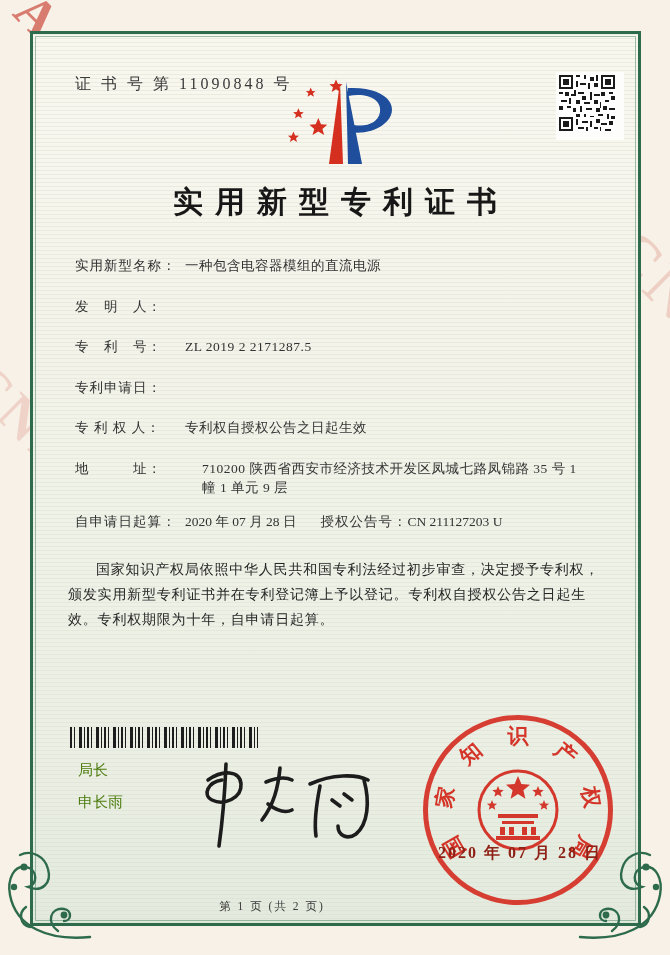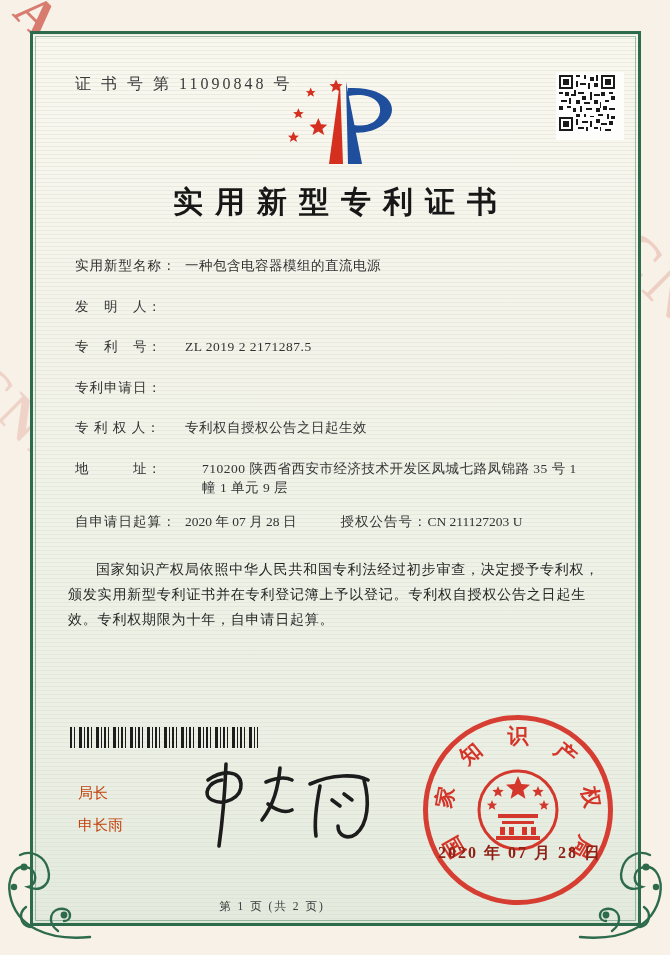--- a/index.html
+++ b/index.html
@@ -46,32 +46,32 @@
   .qr{position:absolute;left:556px;top:72px;width:62px;height:62px;background:#fdfdfb;padding:3px;}
   .title{
     position:absolute;left:0;top:182px;width:670px;text-align:center;
     font-size:30px;font-weight:bold;letter-spacing:12px;text-indent:12px;color:#171717;
   }
   .fields{position:absolute;left:75px;top:256px;width:525px;font-size:13.5px;color:#333;}
   .frow{display:flex;margin-bottom:21px;line-height:1.45;}
   .frow .lab{flex:0 0 110px;white-space:nowrap;letter-spacing:1px;}
   .frow .val{flex:1;letter-spacing:0.5px;}
   .grant-row{display:flex;}
-  .grant-row .pair2{margin-left:44px;display:flex;}
+  .grant-row .pair2{margin-left:24px;display:flex;}
   .paras{position:absolute;left:68px;top:558px;width:540px;font-size:14px;line-height:1.78;color:#262626;letter-spacing:0.8px;}
   .paras p{margin:0;text-indent:2em;}
   .barcode{
     position:absolute;left:70px;top:727px;width:188px;height:21px;
     background:repeating-linear-gradient(90deg,
       #1d1d1d 0 2px, transparent 2px 4px,
       #1d1d1d 4px 5px, transparent 5px 9px,
       #1d1d1d 9px 12px, transparent 12px 14px,
       #1d1d1d 14px 15px, transparent 15px 17px);
   }
-  .director{position:absolute;left:78px;top:778px;font-size:15px;line-height:2.1;color:#c2410c;font-family:Liberation Serif, serif;}
+  .director{position:absolute;left:78px;top:754px;font-size:15px;line-height:2.1;color:#4d7c0f;font-family:Liberation Sans, sans-serif;}
   .signature{position:absolute;left:188px;top:760px;}
   .seal{position:absolute;left:420px;top:712px;width:196px;height:196px;}
   .seal-ring{
     position:absolute;left:3px;top:3px;width:180px;height:180px;
     border:5px solid rgba(212,38,26,0.88);border-radius:50%;
   }
   .seal-chars{position:absolute;left:3px;top:3px;width:190px;height:190px;}
   .seal-chars span{
     position:absolute;left:50%;top:50%;width:24px;height:24px;margin:-12px 0 0 -12px;
     font-size:21px;font-weight:bold;color:rgba(210,36,24,0.92);

